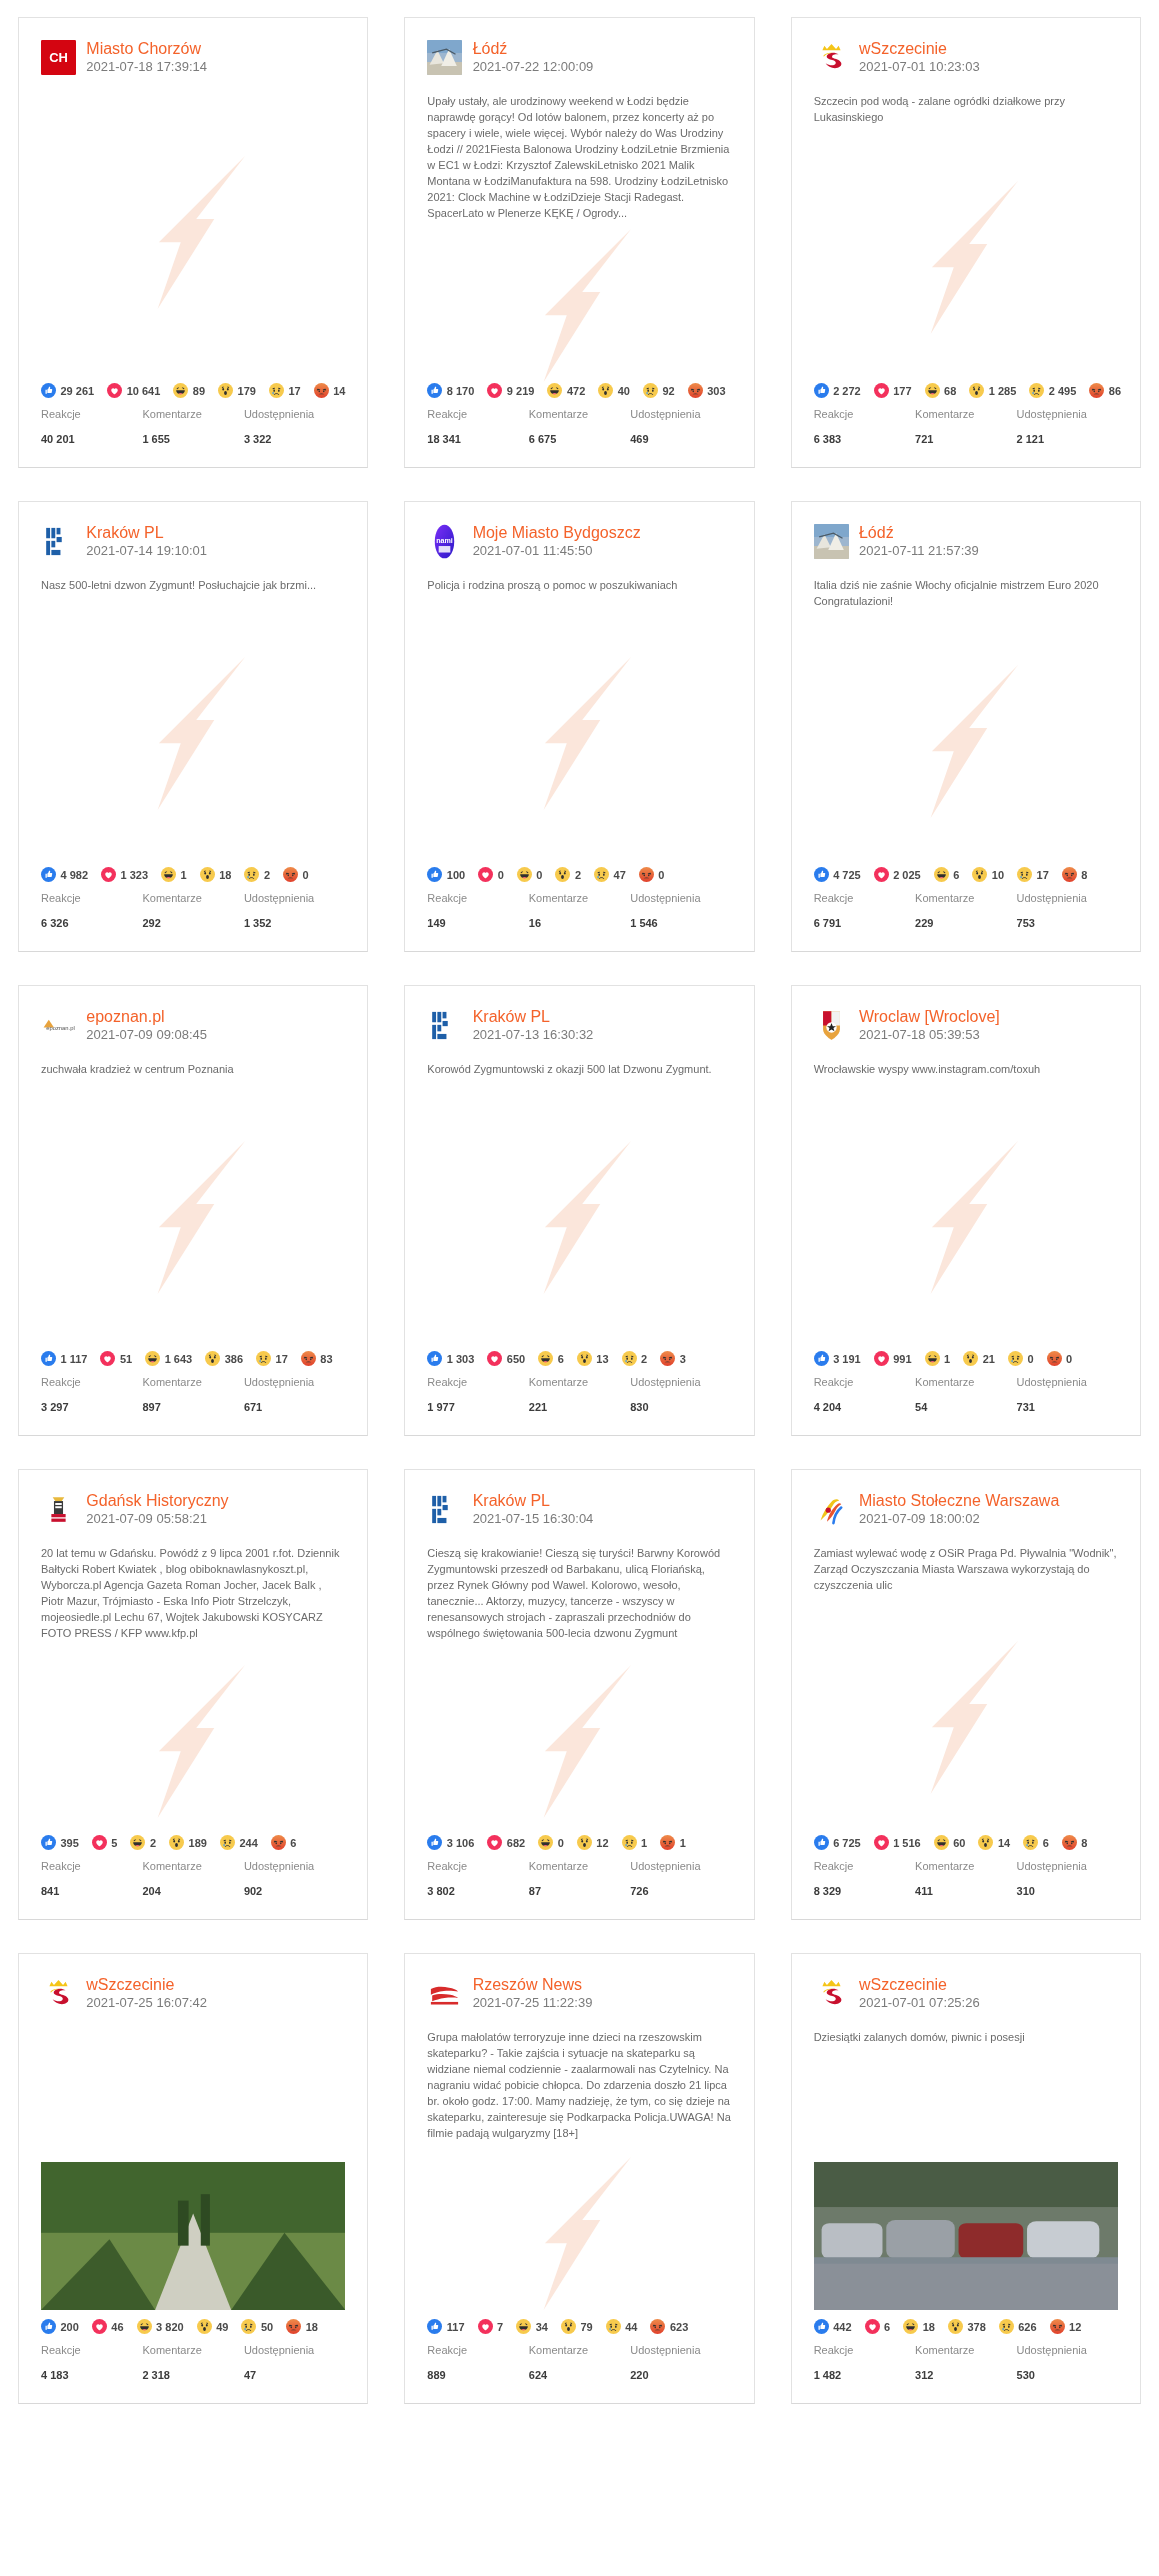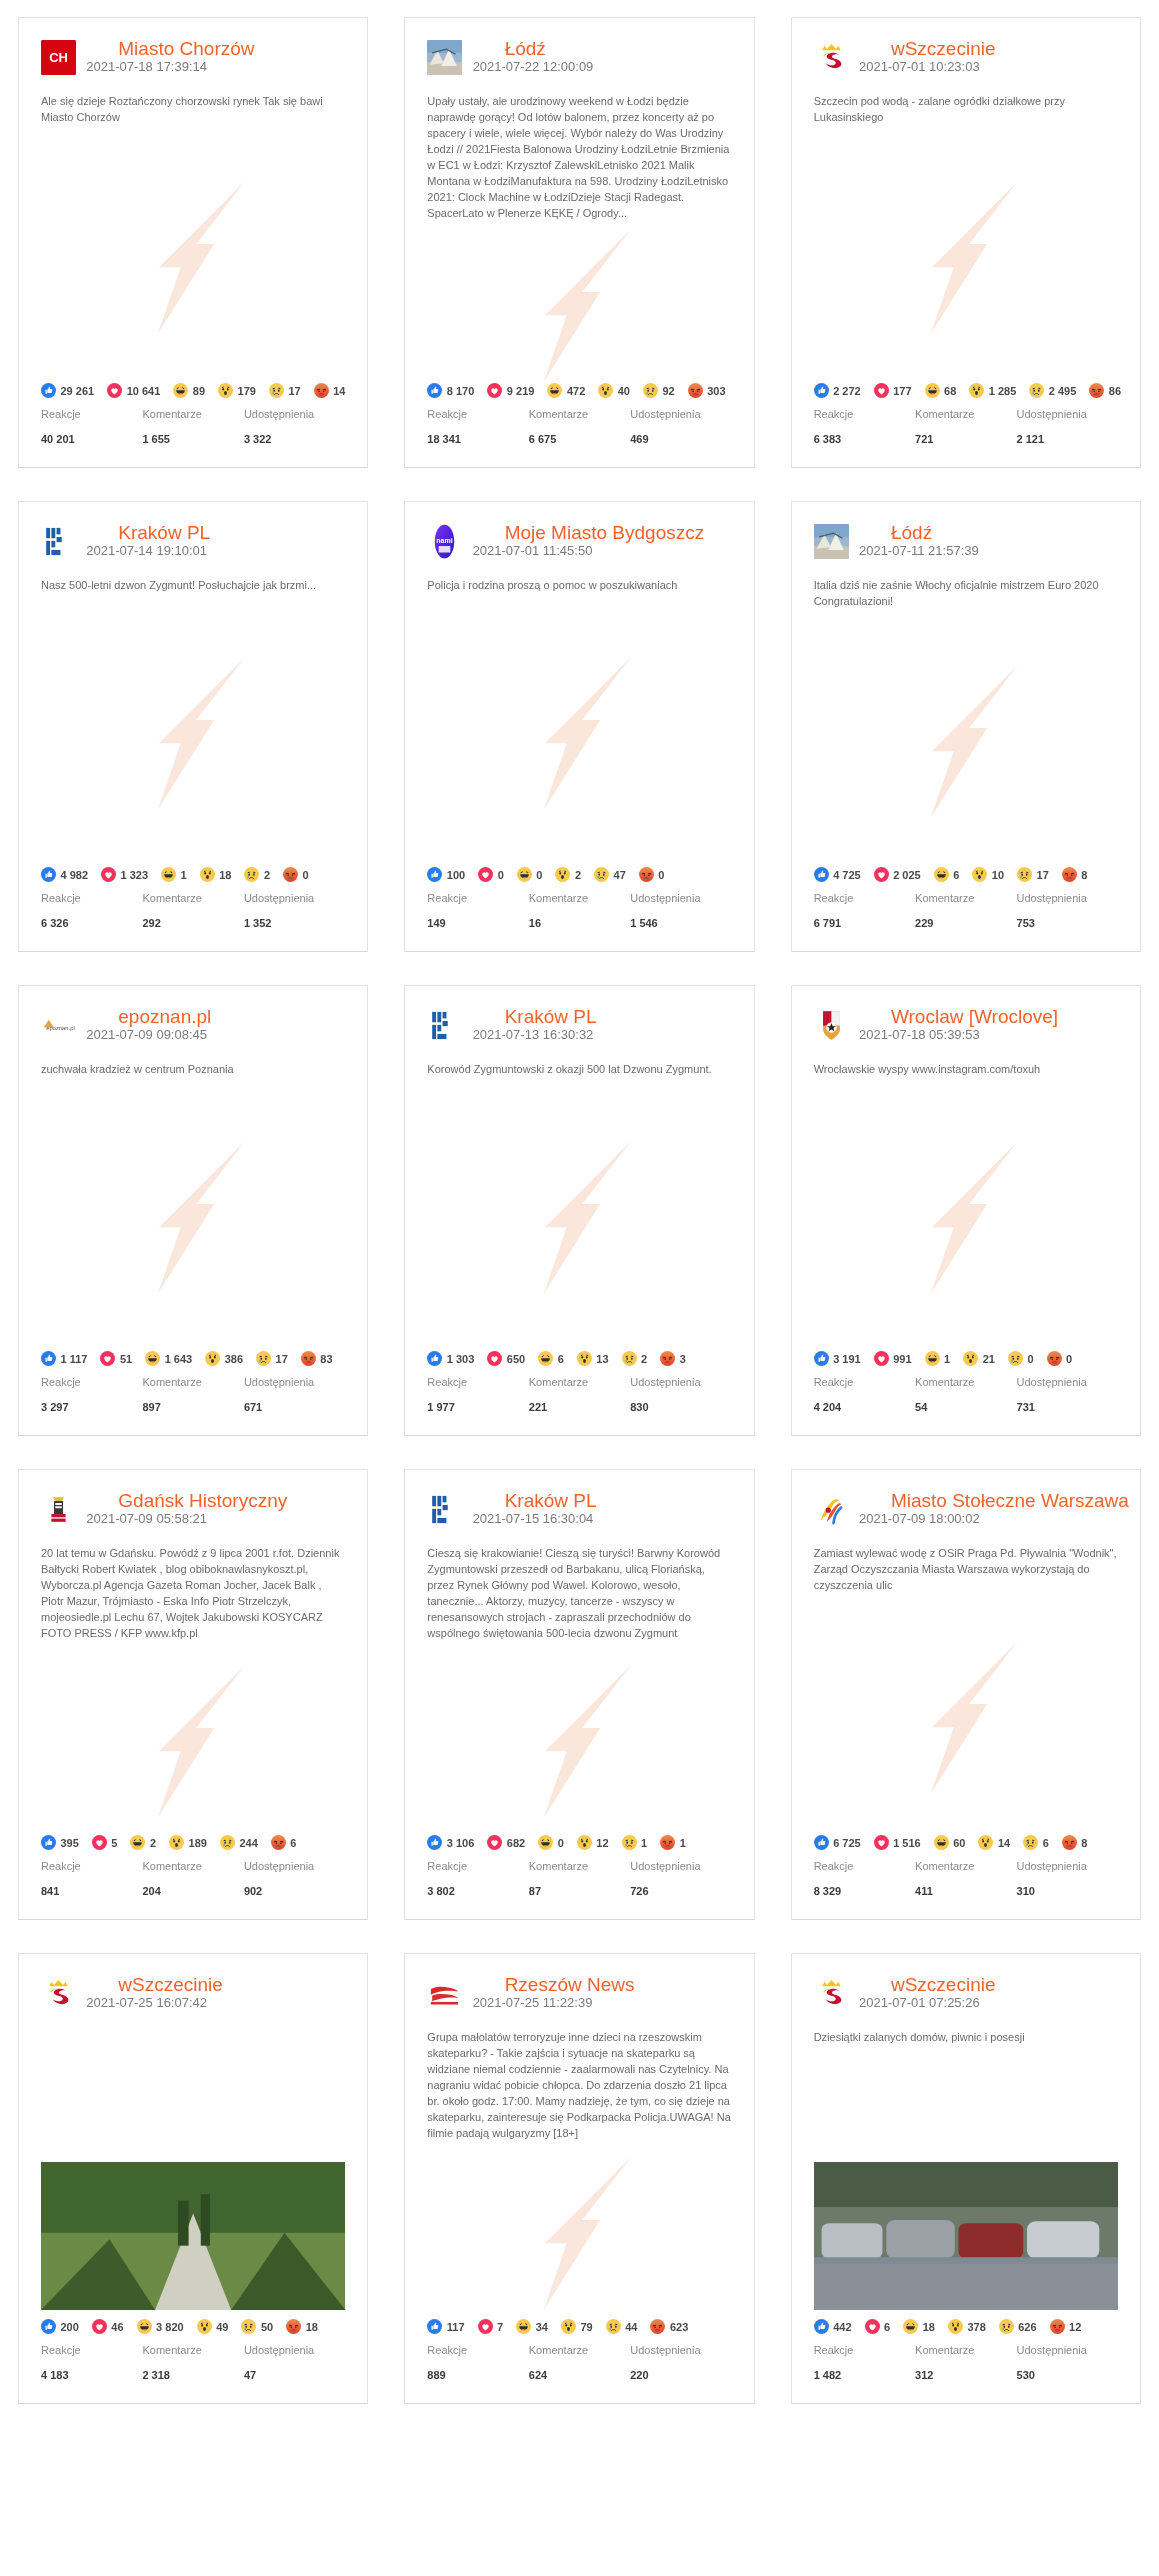--- a/index.html
+++ b/index.html
@@ -42,25 +42,24 @@
     flex: 0 0 35px;
     border-radius: 1.3px;
     background-size: cover;
     background-position: center;
     overflow: hidden;
     position: relative;
   }
   .head-text { display: flex; flex-direction: column; min-width: 0; padding-top: 0.6px; }
   .page-name {
     color: #f4622a;
-    font-size: 19px;
+    font-size: 16px;
     line-height: 18px;
     font-weight: 400;
     white-space: nowrap;
-    margin-left: 32px;
   }
   .post-date {
     color: #7b7b7b;
     font-size: 13px;
     line-height: 16.7px;
     margin-top: 1px;
     white-space: nowrap;
   }
 
   
@@ -147,21 +146,20 @@
       <div class="card-head">
         <div class="avatar"><svg viewBox="0 0 54 54" xmlns="http://www.w3.org/2000/svg" width="35" height="35">
     <rect width="54" height="54" fill="#d40511"></rect>
     <text x="27" y="34" font-family="Liberation Sans, sans-serif" font-size="20" font-weight="bold" fill="#fff" text-anchor="middle">CH</text>
   </svg></div>
         <div class="head-text">
           <div class="page-name">Miasto Chorzów</div>
           <div class="post-date">2021-07-18 17:39:14</div>
         </div>
       </div>
-      <div class="card-msg">Ale się dzieje  Roztańczony chorzowski rynek  Tak się bawi Miasto Chorzów</div>
       <div class="card-media">
         <div class="ph-wrap">
           <svg class="ph-bolt" width="148" height="161" viewBox="0 0 230 250" xmlns="http://www.w3.org/2000/svg">
             <path d="M196 6 L120 104 L148 104 L60 244 L96 140 L62 140 Z" fill="#fbe6db"></path>
           </svg>
         </div>
       </div>
       <div class="reactions">
         <div class="rx">
           <span class="rx-ico"><svg viewBox="0 0 24 24" xmlns="http://www.w3.org/2000/svg" width="15" height="15">

